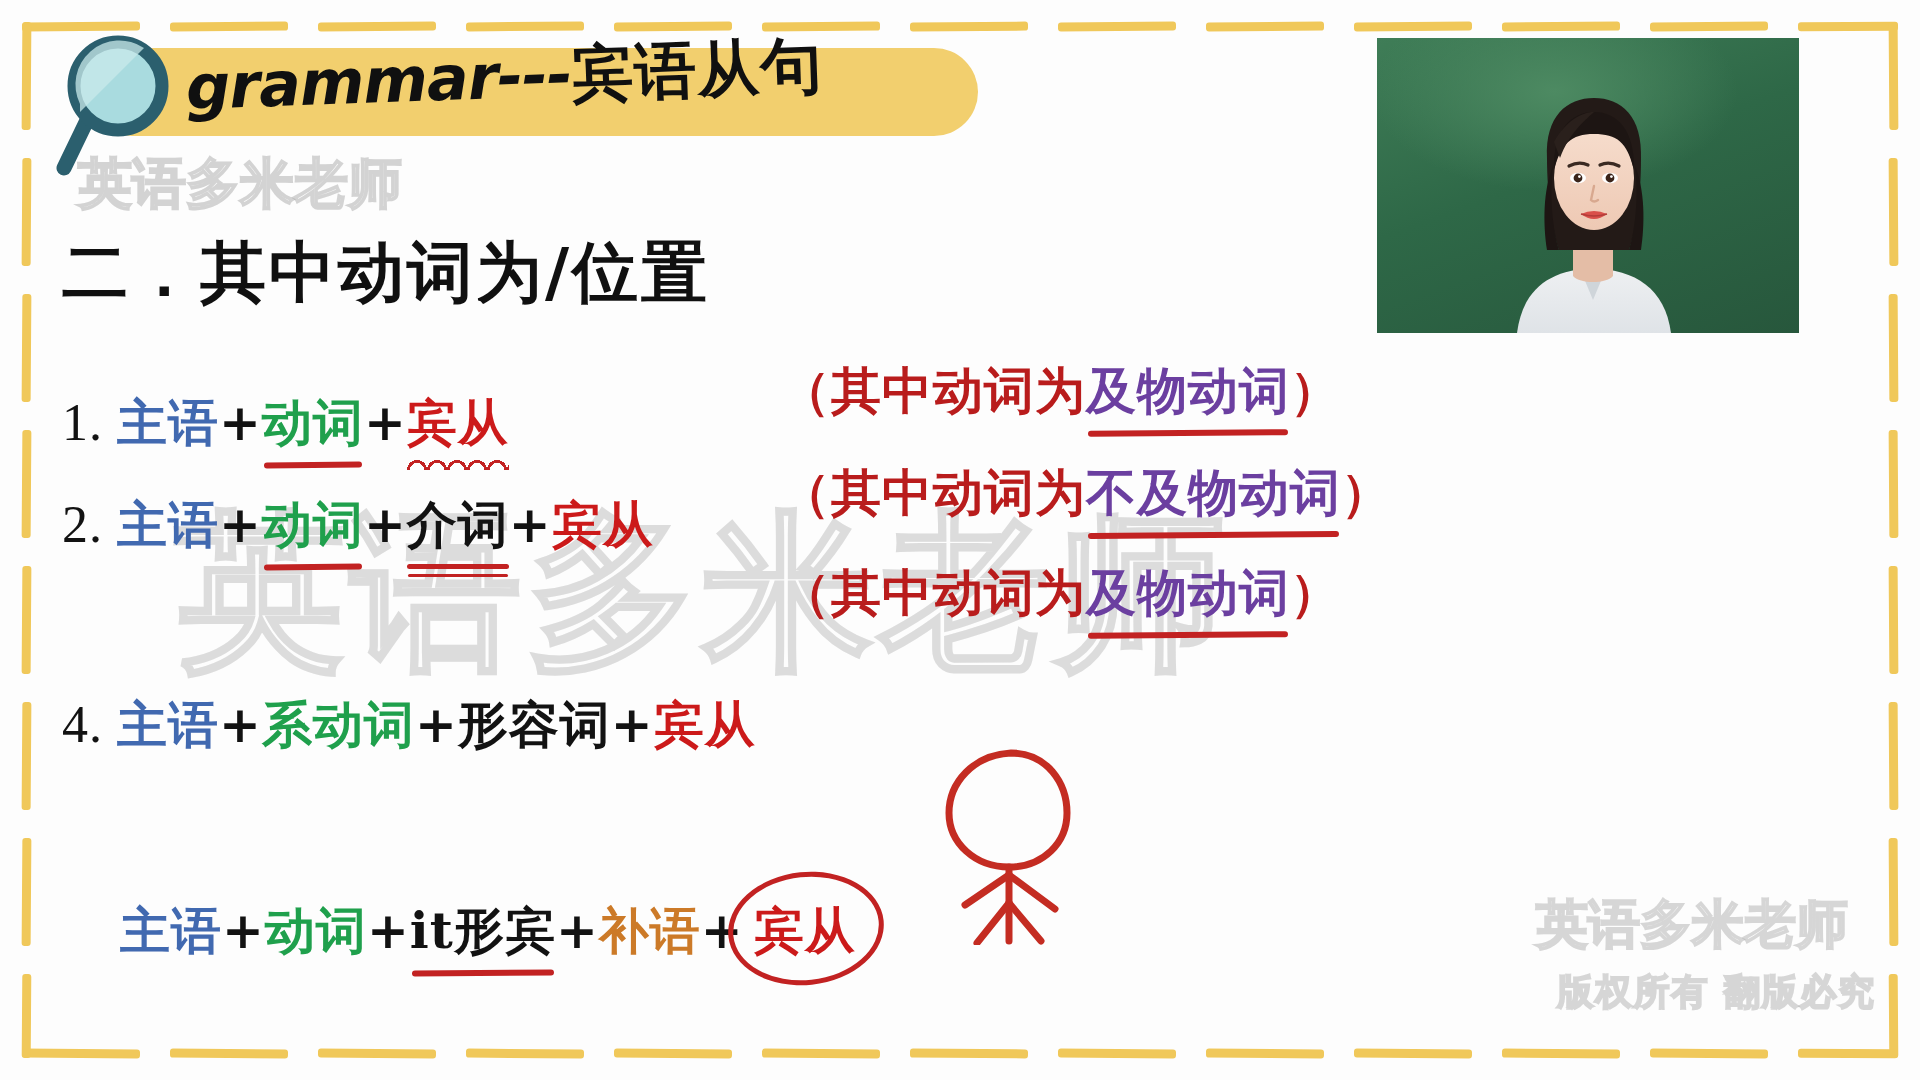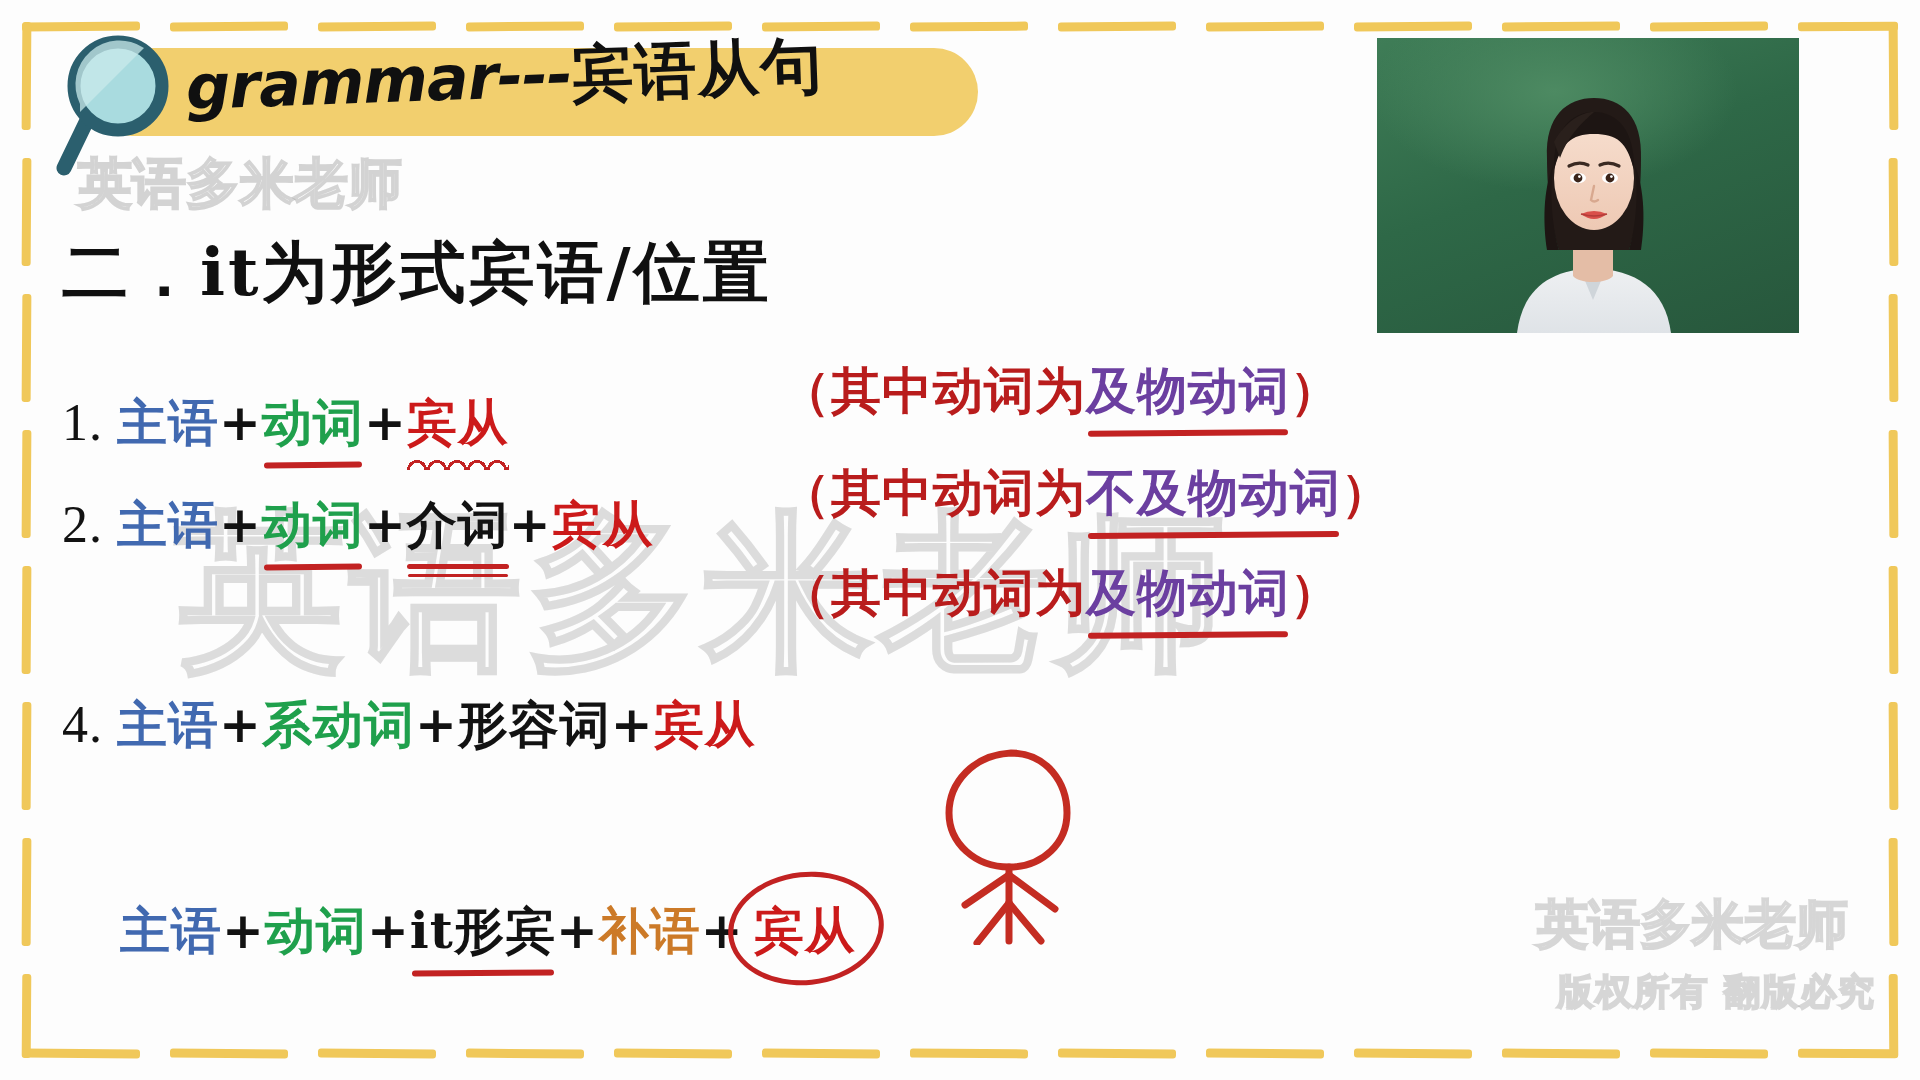--- a/index.html
+++ b/index.html
@@ -288,21 +288,21 @@
       <path d="M217 148 L214 162 Q217 165 221 162" stroke="#d8a88f" stroke-width="2.4" fill="none" stroke-linecap="round"></path>
 
       <path d="M204 176 Q217 170 230 176 Q217 186 204 176 Z" fill="#d9504a"></path>
       <path d="M204 176 Q217 180 230 176" stroke="#b33c38" stroke-width="1.4" fill="none"></path>
 
       <path d="M176 128 C172 160 176 192 182 212 L170 212 C166 186 166 152 176 128 Z" fill="#1d1513"></path>
       <path d="M258 128 C262 160 258 192 252 212 L264 212 C268 186 268 152 258 128 Z" fill="#1d1513"></path>
     </svg>
   </div>
 
-  <div class="heading">二．it为形式宾语/位置</div>
+  <div class="heading">二．其中动词为/位置</div>
 
   <div class="line" id="line1" style="left:62px; top:360px;"><span class="num">1. </span><span class="seg c-blue">主语</span><span class="plus">+</span><span class="seg c-green ul">动词</span><span class="plus">+</span><span class="seg c-red ul-wavy">宾从</span></div>
   <div class="line" id="note1" style="left:780px; top:358px;"><span class="paren">（其中动词为</span><span class="seg c-purple ul">及物动词</span><span class="paren">）</span></div>
 
   <div class="line" id="line2" style="left:62px; top:462px;"><span class="num">2. </span><span class="seg c-blue">主语</span><span class="plus">+</span><span class="seg c-green ul">动词</span><span class="plus">+</span><span class="seg c-black ul2">介词</span><span class="plus">+</span><span class="seg c-red">宾从</span></div>
   <div class="line" id="note2" style="left:780px; top:460px;"><span class="paren">（其中动词为</span><span class="seg c-purple ul">不及物动词</span><span class="paren">）</span></div>
 
   <div class="line" id="note3" style="left:780px; top:560px;"><span class="paren">（其中动词为</span><span class="seg c-purple ul">及物动词</span><span class="paren">）</span></div>
 
   <div class="line" id="line4" style="left:62px; top:662px;"><span class="num">4. </span><span class="seg c-blue">主语</span><span class="plus">+</span><span class="seg c-green">系动词</span><span class="plus">+</span><span class="seg c-black">形容词</span><span class="plus">+</span><span class="seg c-red">宾从</span></div>

